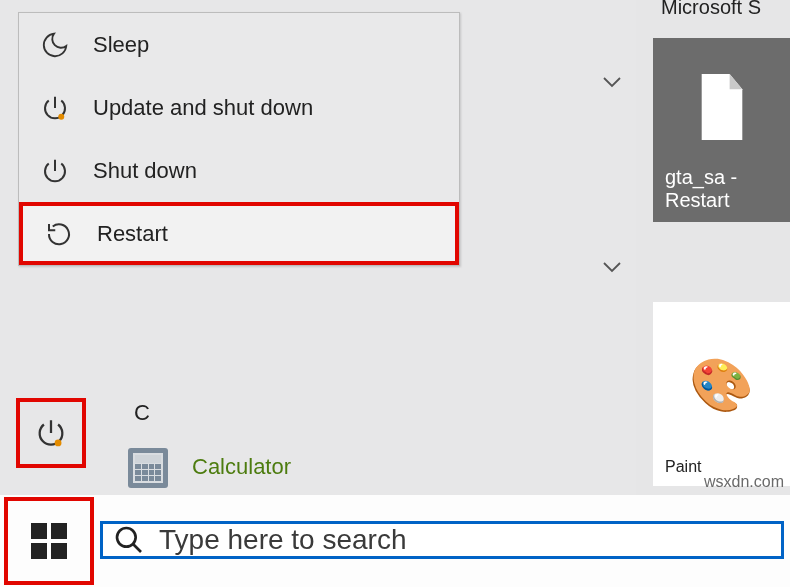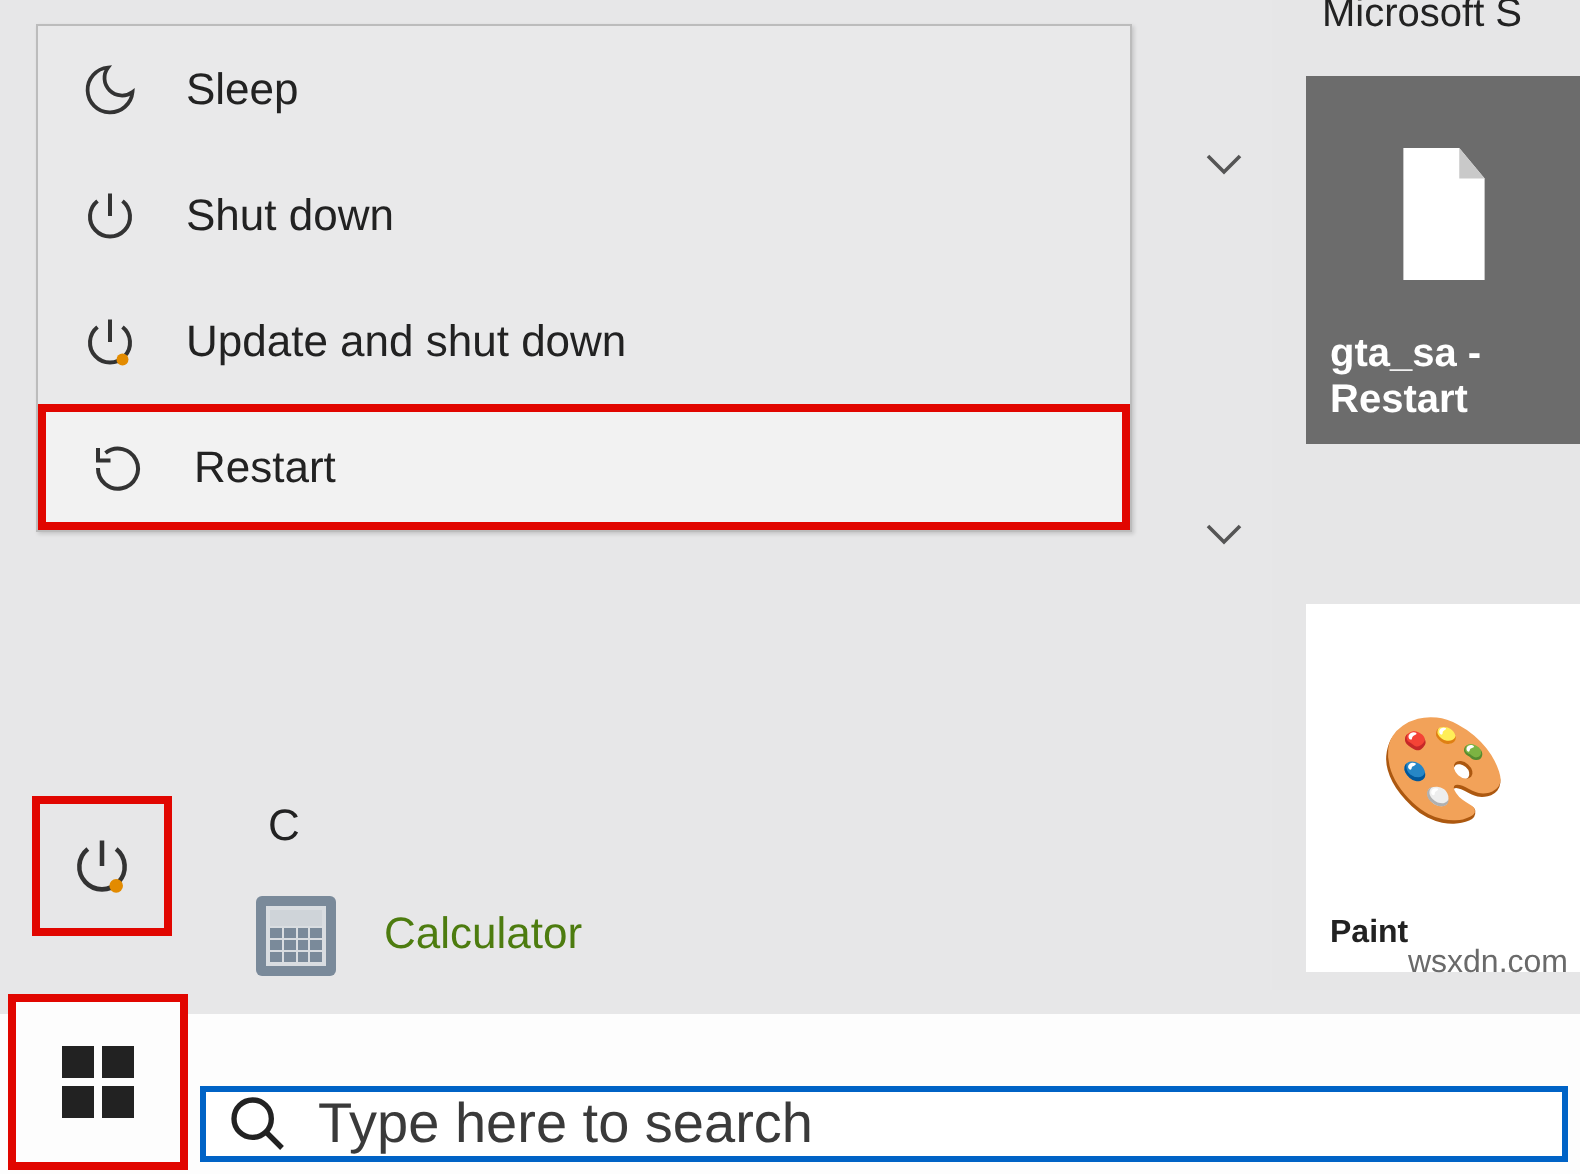--- a/index.html
+++ b/index.html
@@ -14,21 +14,21 @@
   .start-area {
     position: absolute;
     left: 0; top: 0;
     width: 636px; height: 495px;
     background: #e7e7e8;
   }
   
   .power-menu {
     position: absolute;
     left: 18px; top: 12px;
-    width: 548px;
+    width: 442px;
     background: #e9e9ea;
     border: 1px solid #bcbcbc;
     box-shadow: 1px 1px 2px rgba(0,0,0,.15);
   }
   .menu-item {
     display: flex;
     align-items: center;
     height: 63px;
     padding-left: 20px;
     color: #222;
@@ -100,21 +100,20 @@
   .chev svg { width: 20px; height: 12px; }
   .tile-label-top {
     position: absolute;
     top: -4px; left: 25px;
     font-size: 20px; color:#222;
     white-space: nowrap;
   }
   .tile {
     position: absolute;
     left: 17px;
-    font-weight: bold;
   }
   .tile-gray {
     top: 38px;
     width: 138px; height: 184px;
     background: #6c6c6c;
     color: #fff;
     font-size: 20px;
     padding: 10px 12px;
     display:flex; flex-direction:column;
   }
@@ -133,23 +132,23 @@
   .tile-paint .ic {
     flex:1; display:flex; align-items:center; justify-content:center;
   }
   .tile-paint .ic span {
     font-size:52px;
   }
   
   .taskbar {
     position: absolute;
     left: 0; bottom: 0;
-    width: 790px; height: 80px;
+    width: 790px; height: 92px;
     background: #fdfdfd;
-    display:flex; align-items:flex-end;
+    display:flex; align-items:center;
   }
   .start-button {
     width: 90px; height: 88px;
     border: 4px solid #e10600;
     margin: 2px 0 2px 4px;
     display:flex; align-items:center; justify-content:center;
     background:#fdfdfd;
   }
   .start-button svg { width: 40px; height: 40px; }
   .search-box {
@@ -177,40 +176,40 @@
 <div class="start-area">
 
   <div class="power-menu">
     <div class="menu-item">
       <span class="menu-icon">
         <svg viewBox="0 0 24 24" fill="none" stroke="#333" stroke-width="1.5">
           <path d="M21 12.8A9 9 0 1 1 11.2 3a7 7 0 0 0 9.8 9.8z"></path>
         </svg>
       </span>
       <span>Sleep</span>
-    </div>
-    <div class="menu-item">
-      <span class="menu-icon">
-        <svg viewBox="0 0 24 24" fill="none" stroke="#333" stroke-width="1.6">
-          <path d="M12 3v9"></path>
-            <path d="M7 6a8 8 0 1 0 10 0"></path>
-        </svg>
-      </span>
-      <span>Shut down</span>
     </div>
     <div class="menu-item">
       <span class="menu-icon">
         <svg viewBox="0 0 24 24" fill="none" stroke="#333" stroke-width="1.6">
           <path d="M12 3v9"></path>
             <path d="M7 6a8 8 0 1 0 10 0"></path>
           <circle cx="17" cy="19" r="2.4" fill="#e38b00" stroke="none"></circle>
         </svg>
       </span>
       <span>Update and shut down</span>
     </div>
+    <div class="menu-item">
+      <span class="menu-icon">
+        <svg viewBox="0 0 24 24" fill="none" stroke="#333" stroke-width="1.6">
+          <path d="M12 3v9"></path>
+            <path d="M7 6a8 8 0 1 0 10 0"></path>
+        </svg>
+      </span>
+      <span>Shut down</span>
+    </div>
     <div class="menu-item hl">
       <span class="menu-icon">
         <svg viewBox="0 0 24 24" fill="none" stroke="#333" stroke-width="1.6">
           <path d="M4 12a8 8 0 1 0 3-6"></path>
             <path d="M4 4v5h5"></path>
         </svg>
       </span>
       <span>Restart</span>
     </div>
   </div>

